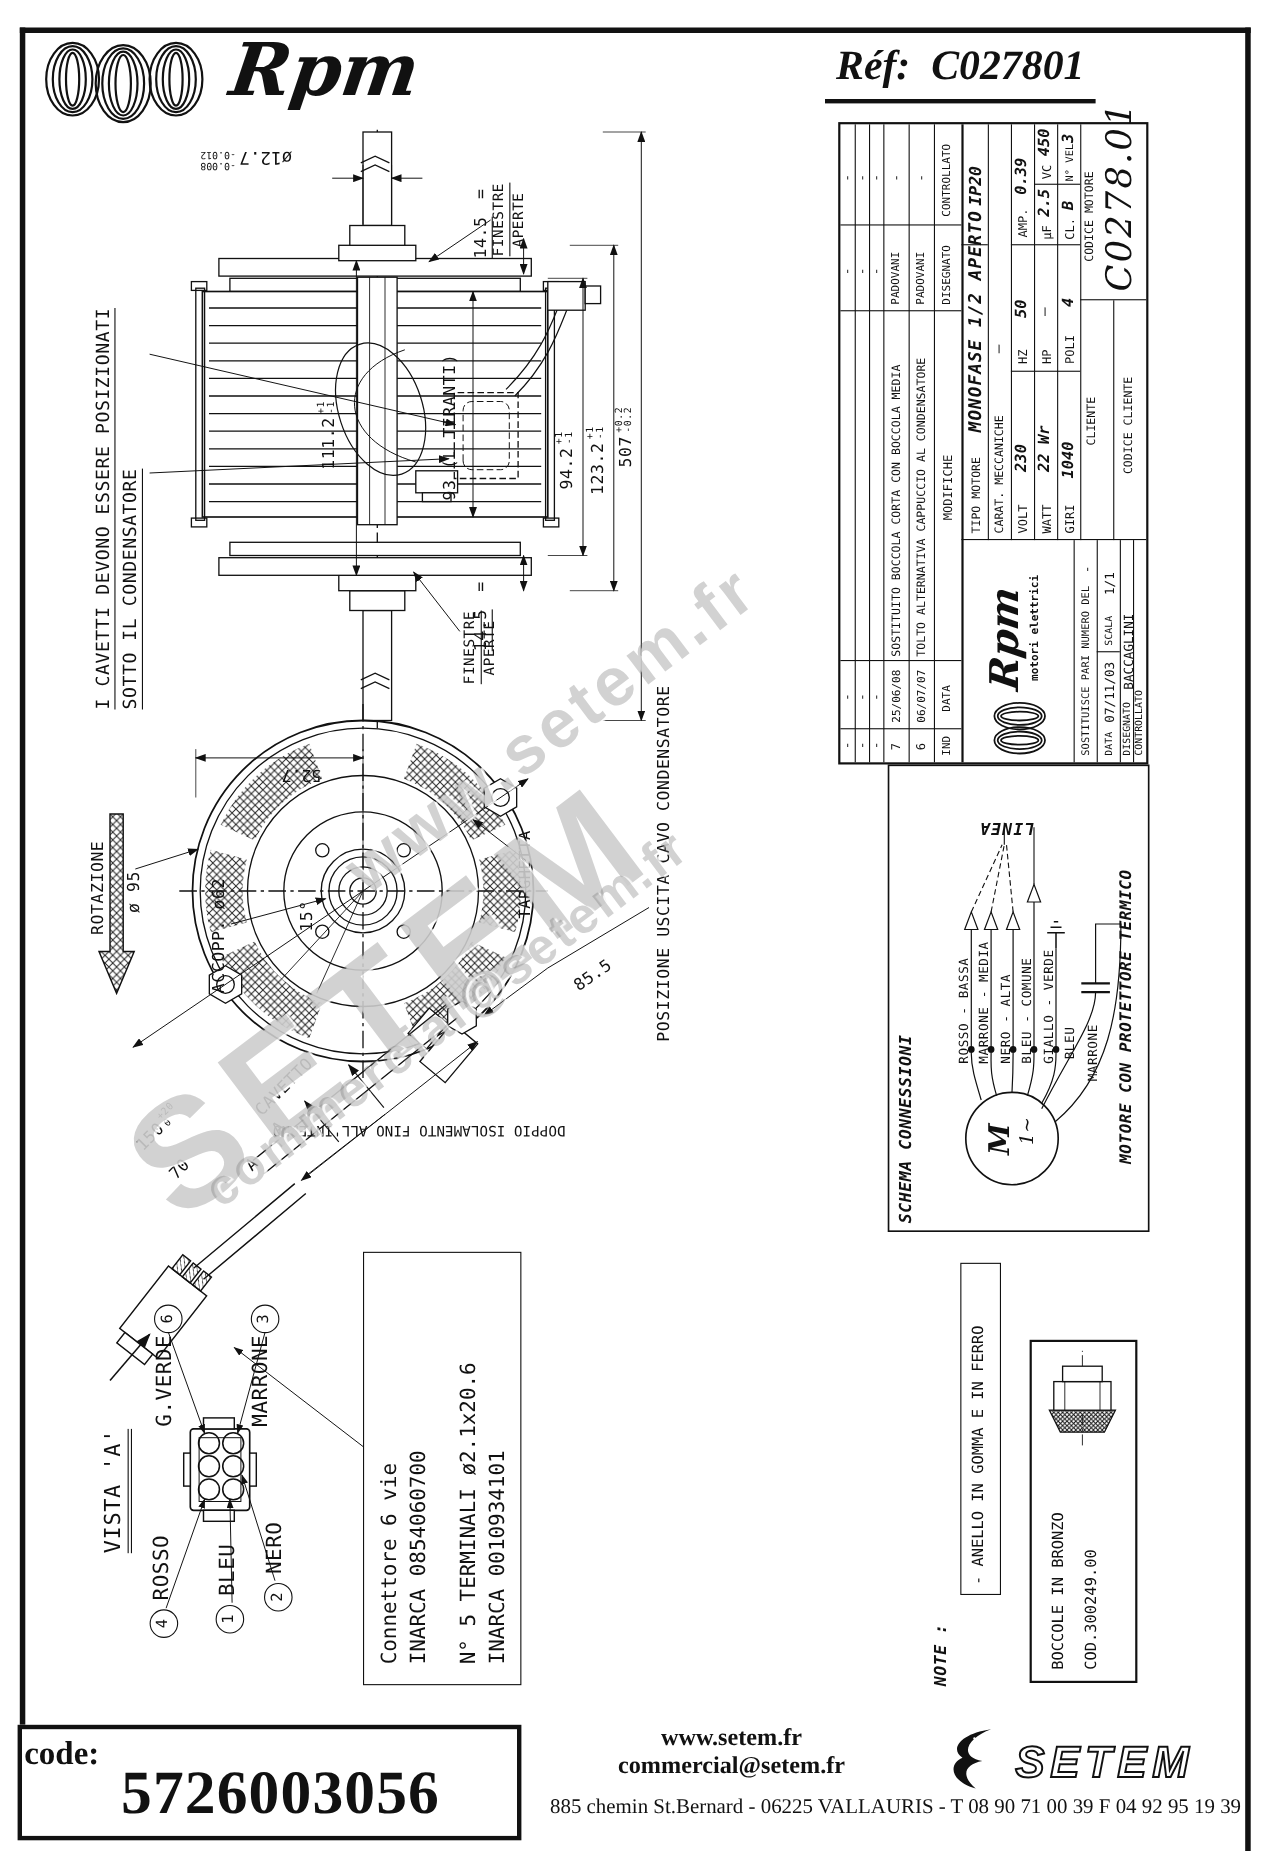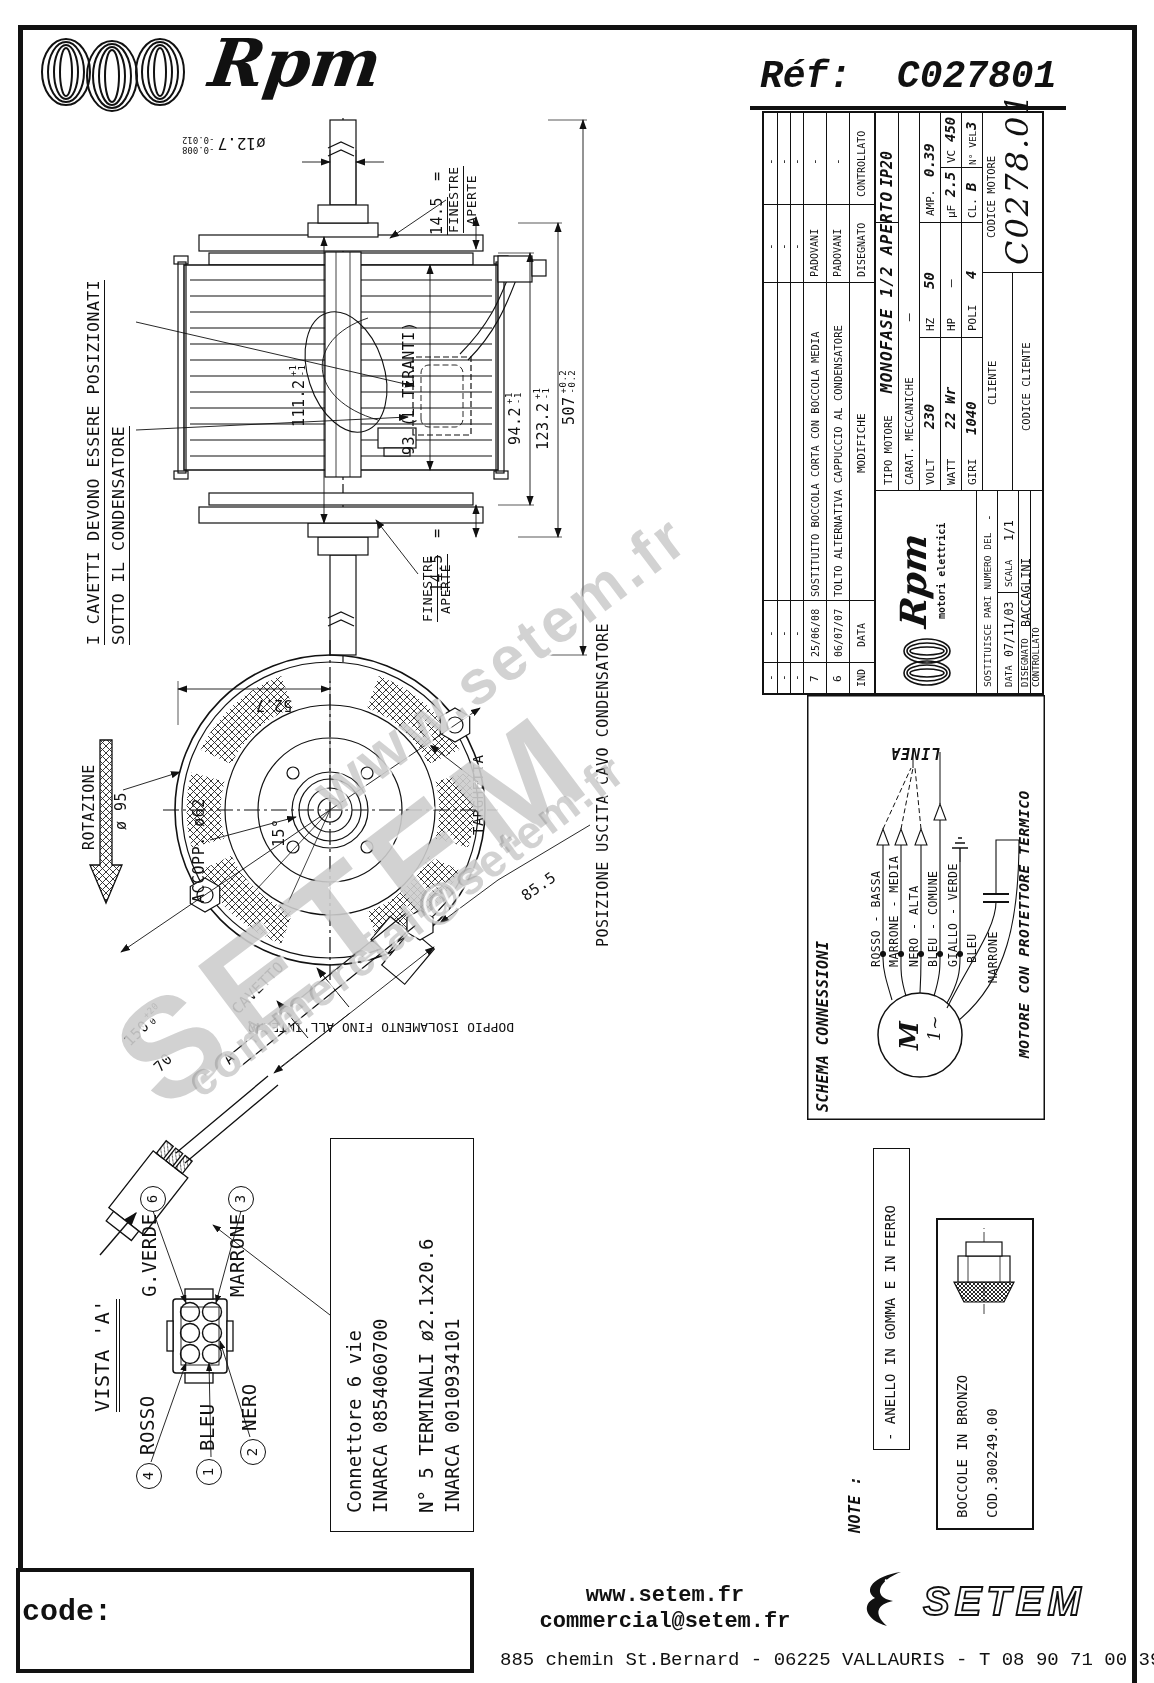--- a/index.html
+++ b/index.html
@@ -1,19 +1,19 @@
 <!DOCTYPE html>
 <html><head>
 <meta charset="utf-8">
 <style>
   html,body{margin:0;padding:0;background:#fff;width:1154px;height:1683px;overflow:hidden;}
   body{font-family:"DejaVu Sans Mono",monospace;color:#111;position:relative;}
   .abs{position:absolute;}
   .mono{font-family:"DejaVu Sans Mono",monospace;}
-  .sans{font-family:Liberation Mono, monospace;margin-top:17px;}
+  .sans{font-family:Liberation Serif, serif;}
   .serif{font-family:"DejaVu Serif",serif;}
   .nowrap{white-space:nowrap;}
   
   .pb{position:absolute;background:#111;}
   
   #dw{position:absolute;left:78px;top:110px;width:1445px;height:967px;
       transform-origin:0 0;transform:rotate(-90deg) translateX(-1445px);z-index:10;}
   #dw .txt{position:absolute;white-space:nowrap;font-size:15px;letter-spacing:0.5px;}
   .u1{border-bottom:1.5px solid #111;padding-bottom:1px;}
   .dim{display:inline-flex;align-items:center;gap:3px;font-size:15px;}
@@ -518,20 +518,21 @@
 <div class="abs mono r180 nowrap" style="left:256px;top:696px;font-size:15px;">52.7</div>
 <div class="abs mono r180 nowrap" style="left:248px;top:1020px;font-size:13px;">DOPPIO ISOLAMENTO FINO ALL'INTERNO</div>
 <div class="abs mono r180 nowrap it bd" style="left:890px;top:744px;font-size:15px;letter-spacing:1px;">LINEA</div>
 
 <div class="wm" style="left:300px;top:770px;font-size:62px;letter-spacing:4px;transform:rotate(-37deg);">www.setem.fr</div>
 <div class="wm" style="left:85px;top:1010px;font-size:140px;letter-spacing:14px;transform:rotate(-37deg);">SETEM</div>
 <div class="wm" style="left:175px;top:1065px;font-size:46px;letter-spacing:3px;transform:rotate(-37deg);">commercial@setem.fr</div>
 
 <div class="abs" style="left:16px;top:1568px;width:450px;height:97px;border:4px solid #111;background:#fff;">
   <div class="abs sans bd" style="left:2px;top:6px;font-size:30px;">code:</div>
+  <div class="abs sans bd" style="left:90px;top:26px;font-size:56px;letter-spacing:1px;">5726003056</div>
 </div>
 <div class="abs sans bd" style="left:505px;top:1566px;width:320px;text-align:center;font-size:22px;">www.setem.fr</div>
 <div class="abs sans bd" style="left:505px;top:1592px;width:320px;text-align:center;font-size:22px;">commercial@setem.fr</div>
 <div class="abs sans" style="left:500px;top:1632px;font-size:19px;white-space:nowrap;">885 chemin St.Bernard  -  06225 VALLAURIS  -  T 08 90 71 00 39   F 04 92 95 19 39</div>
 <svg style="left:855px;top:1570px;" width="275" height="60" viewBox="0 0 275 60">
   <g>
     <path d="M46,2 C18,6 8,20 20,28 C6,34 10,50 32,56 C18,44 22,34 38,31 C16,27 24,10 46,2 Z" fill="#111"></path>
     <path d="M30,10 C40,14 42,22 34,26 C46,28 50,40 38,50" fill="none" stroke="#fff" stroke-width="2"></path>
   </g>
   <text x="68" y="45" font-family="Liberation Sans, sans-serif" font-size="40" font-style="italic" font-weight="bold" fill="#fff" stroke="#111" stroke-width="1.8" letter-spacing="5">SETEM</text>

